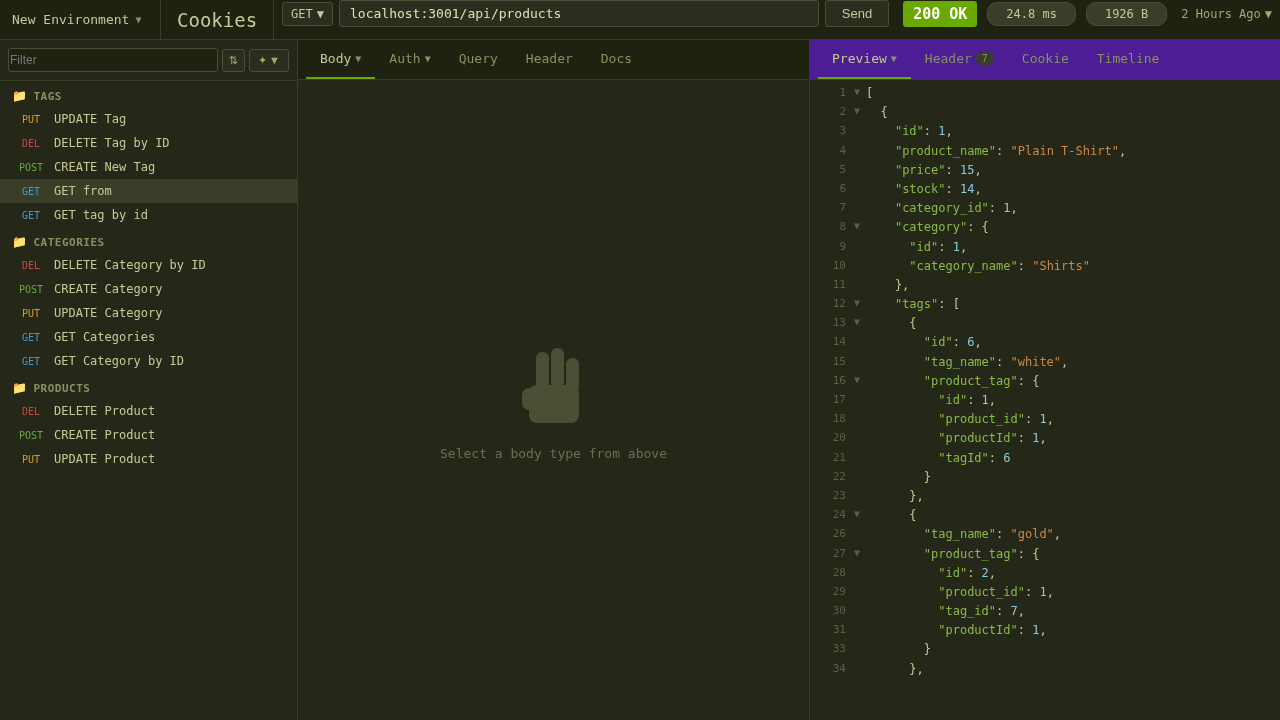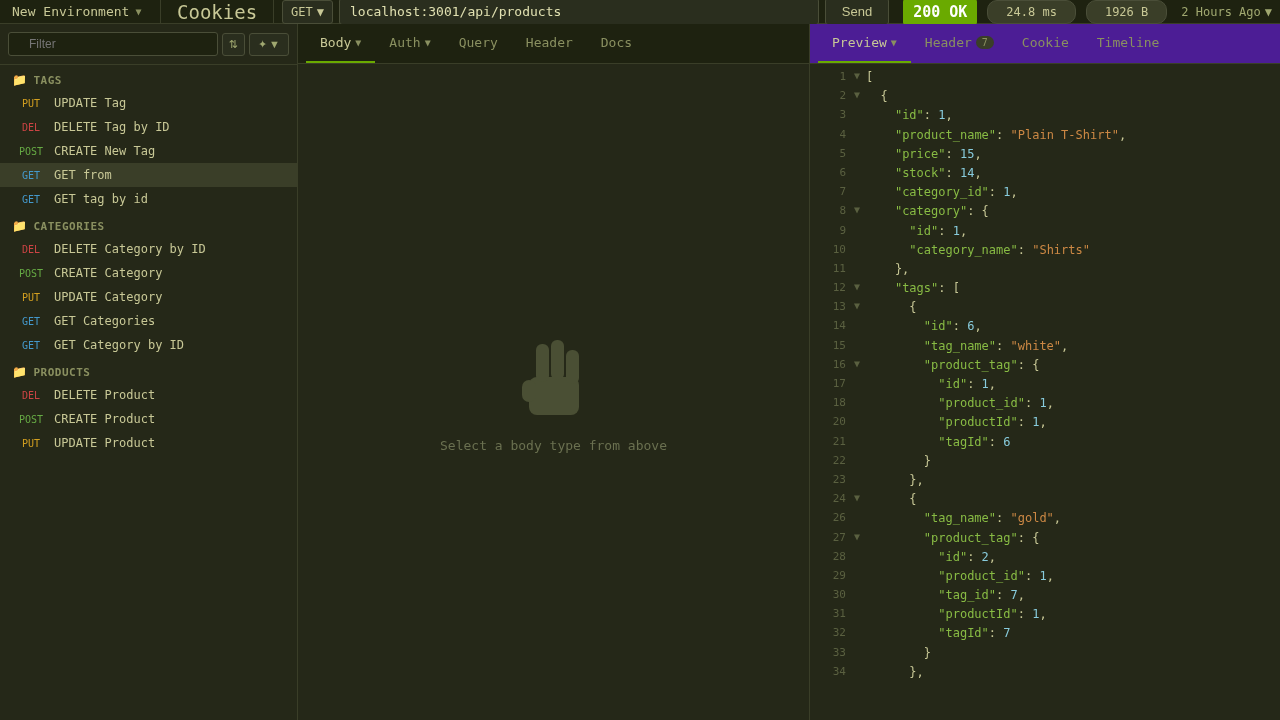--- a/index.html
+++ b/index.html
@@ -10,23 +10,23 @@
       font-size: 12px;
       height: 720px;
       overflow: hidden;
       display: flex;
       flex-direction: column;
     }
 
     
     .top-bar {
       display: flex;
-      align-items: center;
+      align-items: flex-start;
       background: #1e2210;
-      height: 24px;
+      height: 40px;
       border-bottom: 1px solid #3a3e28;
       flex-shrink: 0;
     }
     .env-selector {
       display: flex;
       align-items: center;
       padding: 0 12px;
       height: 100%;
       color: #c8c896;
       font-size: 13px;
@@ -140,21 +140,21 @@
       align-items: center;
       padding: 8px;
       border-bottom: 1px solid #3a3e28;
       gap: 4px;
     }
     .filter-input {
       flex: 1;
       background: #1e2210;
       border: 1px solid #4a4e38;
       border-radius: 3px;
-      padding: 4px 20px;
+      padding: 4px 1px;
       color: #c8c896;
       font-size: 12px;
       outline: none;
     }
     .filter-sort-btn {
       background: #2a2e1e;
       border: 1px solid #4a4e38;
       border-radius: 3px;
       padding: 4px 6px;
       color: #a0a870;
@@ -659,25 +659,20 @@
           <span class="line-num">30</span>
           <span class="expand-btn"></span>
           <span class="json-content">&nbsp;&nbsp;&nbsp;&nbsp;&nbsp;&nbsp;&nbsp;&nbsp;&nbsp;&nbsp;<span class="json-key">"tag_id"</span>: <span class="json-num">7</span>,</span>
         </div>
         <div class="json-line">
           <span class="line-num">31</span>
           <span class="expand-btn"></span>
           <span class="json-content">&nbsp;&nbsp;&nbsp;&nbsp;&nbsp;&nbsp;&nbsp;&nbsp;&nbsp;&nbsp;<span class="json-key">"productId"</span>: <span class="json-num">1</span>,</span>
         </div>
         <div class="json-line">
-          <span class="line-num">32</span>
-          <span class="expand-btn"></span>
-          <span class="json-content">&nbsp;&nbsp;&nbsp;&nbsp;&nbsp;&nbsp;&nbsp;&nbsp;&nbsp;&nbsp;<span class="json-key">"tagId"</span>: <span class="json-num">7</span></span>
-        </div>
-        <div class="json-line">
           <span class="line-num">33</span>
           <span class="expand-btn"></span>
           <span class="json-content">&nbsp;&nbsp;&nbsp;&nbsp;&nbsp;&nbsp;&nbsp;&nbsp;}</span>
         </div>
         <div class="json-line">
           <span class="line-num">34</span>
           <span class="expand-btn"></span>
           <span class="json-content">&nbsp;&nbsp;&nbsp;&nbsp;&nbsp;&nbsp;},</span>
         </div>
       </div>

